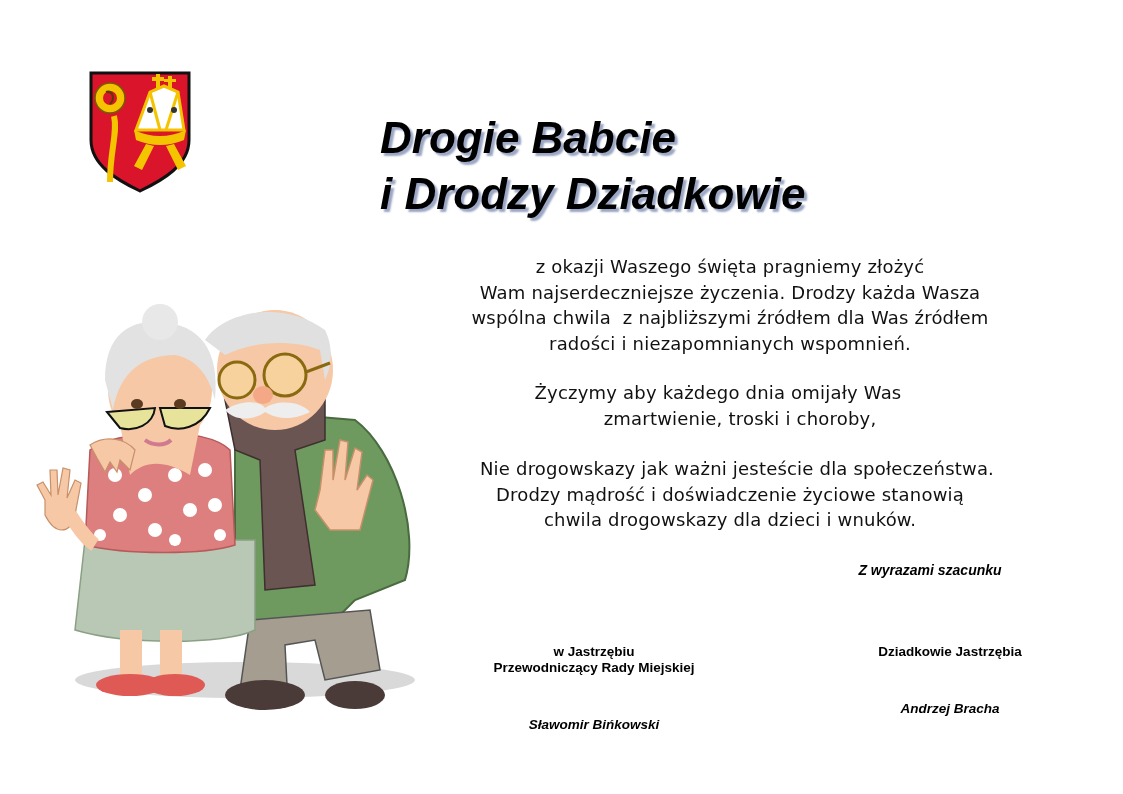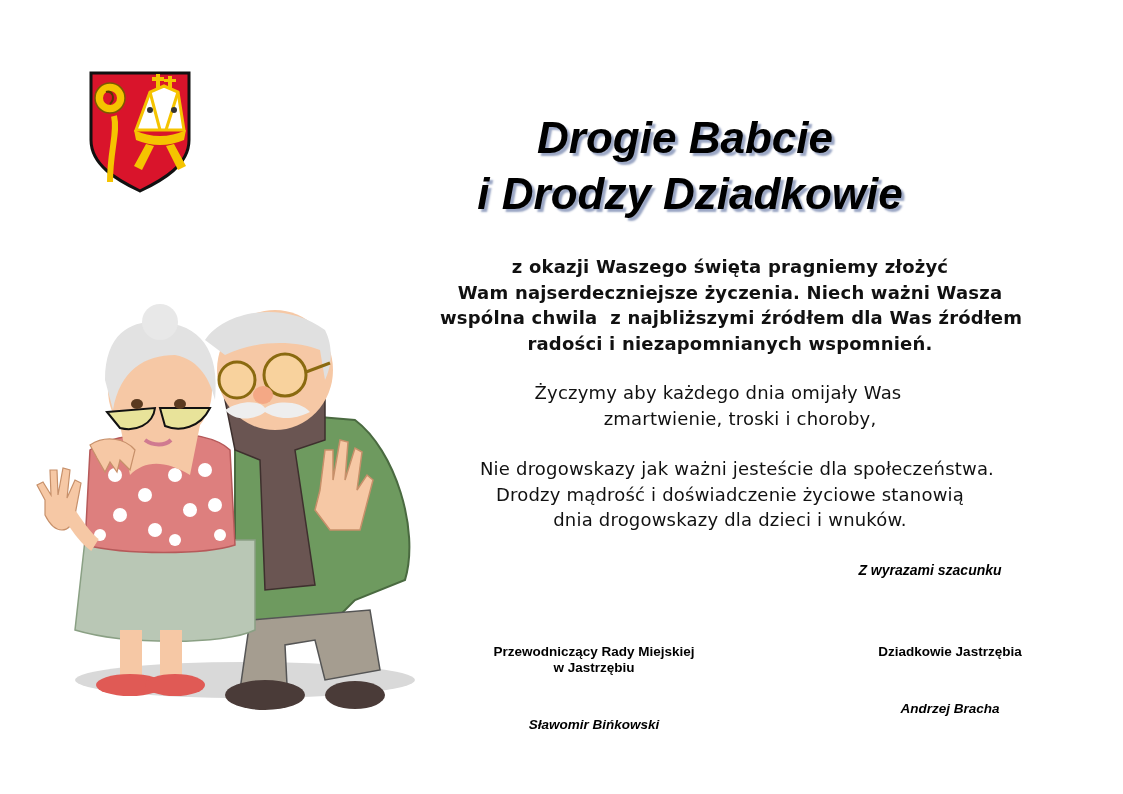--- a/index.html
+++ b/index.html
@@ -1,23 +1,23 @@
 <!DOCTYPE html>
 <html><head>
 <meta charset="utf-8">
 <style>
   html, body { margin:0; padding:0; background:#ffffff; }
   body { width:1123px; height:794px; position:relative; overflow:hidden; font-family:"DejaVu Sans", sans-serif; color:#111; }
   .abs { position:absolute; }
   .crest { left:88px; top:70px; width:104px; height:124px; }
-  .title { left:380px; top:110px; width:620px; text-align:center; font-family:"Liberation Sans", sans-serif; font-weight:bold; font-style:italic; font-size:44px; line-height:56px; color:#000; text-shadow:3px 3px 2px #9aa6c4; }
+  .title { left:380px; top:110px; width:620px; text-align:left; font-family:"Liberation Sans", sans-serif; font-weight:bold; font-style:italic; font-size:44px; line-height:56px; color:#000; text-shadow:3px 3px 2px #9aa6c4; }
   .title .l1 { display:block; padding-right:10px; }
   .title .l2 { display:block; }
   .body-text { left:440px; width:580px; text-align:center; font-family:"DejaVu Sans", sans-serif; font-size:18px; line-height:25.5px; color:#111; letter-spacing:0.2px; }
-  .p1 { top:254px;font-weight:bold; }
+  .p1 { top:254px; }
   .p2 { top:380px; }
   .p2 .indent { display:block; padding-left:20px; }
   .p3 { top:456px; }
   .p3 .l0 { display:block; padding-left:14px; }
   .regards { left:780px; top:562px; width:300px; text-align:center; font-family:"Liberation Sans", sans-serif; font-weight:bold; font-style:italic; font-size:14px; color:#000; }
   .sig { font-family:"Liberation Sans", sans-serif; font-size:13.5px; line-height:16px; text-align:center; font-weight:bold; color:#000; }
   .sig .name { font-style:italic; display:block;margin-top:41px; }
   .sig .role { display:block; }
   .sig1 { left:470px; top:644px; width:248px; }
   .sig2 { left:860px; top:644px; width:180px; }
@@ -48,41 +48,41 @@
   </svg>
 </div>
 
 <div class="abs title">
   <span class="l1">Drogie Babcie</span>
   <span class="l2">i Drodzy Dziadkowie</span>
 </div>
 
 <div class="abs body-text p1">
   <div>z okazji Waszego święta pragniemy złożyć</div>
-  <div>Wam najserdeczniejsze życzenia. Niech ważni Wasza</div>
+  <div>Wam najserdeczniejsze życzenia. Drodzy każda Wasza</div>
   <div style="white-space:pre">wspólna chwila  z najbliższymi źródłem dla Was źródłem</div>
   <div>radości i niezapomnianych wspomnień.</div>
 </div>
 
 <div class="abs body-text p2">
   <div style="padding-right:24px">Życzymy aby każdego dnia omijały Was</div>
   <div class="indent">zmartwienie, troski i choroby,</div>
 </div>
 
 <div class="abs body-text p3">
   <div class="l0">Nie drogowskazy jak ważni jesteście dla społeczeństwa.</div>
   <div>Drodzy mądrość i doświadczenie życiowe stanowią</div>
-  <div>dnia drogowskazy dla dzieci i wnuków.</div>
+  <div>chwila drogowskazy dla dzieci i wnuków.</div>
 </div>
 
 <div class="abs regards">Z wyrazami szacunku</div>
 
 <div class="abs sig sig1">
+  <span class="role">w Jastrzębiu</span>
   <span class="role">Przewodniczący Rady Miejskiej</span>
-  <span class="role">w Jastrzębiu</span>
   <span class="name">Sławomir Bińkowski</span>
 </div>
 <div class="abs sig sig2">
   <span class="role">Dziadkowie Jastrzębia</span>
   <span class="name">Andrzej Bracha</span>
 </div>
 
 <div class="abs illus">
   <svg width="400" height="430" viewBox="0 0 400 430">
 

